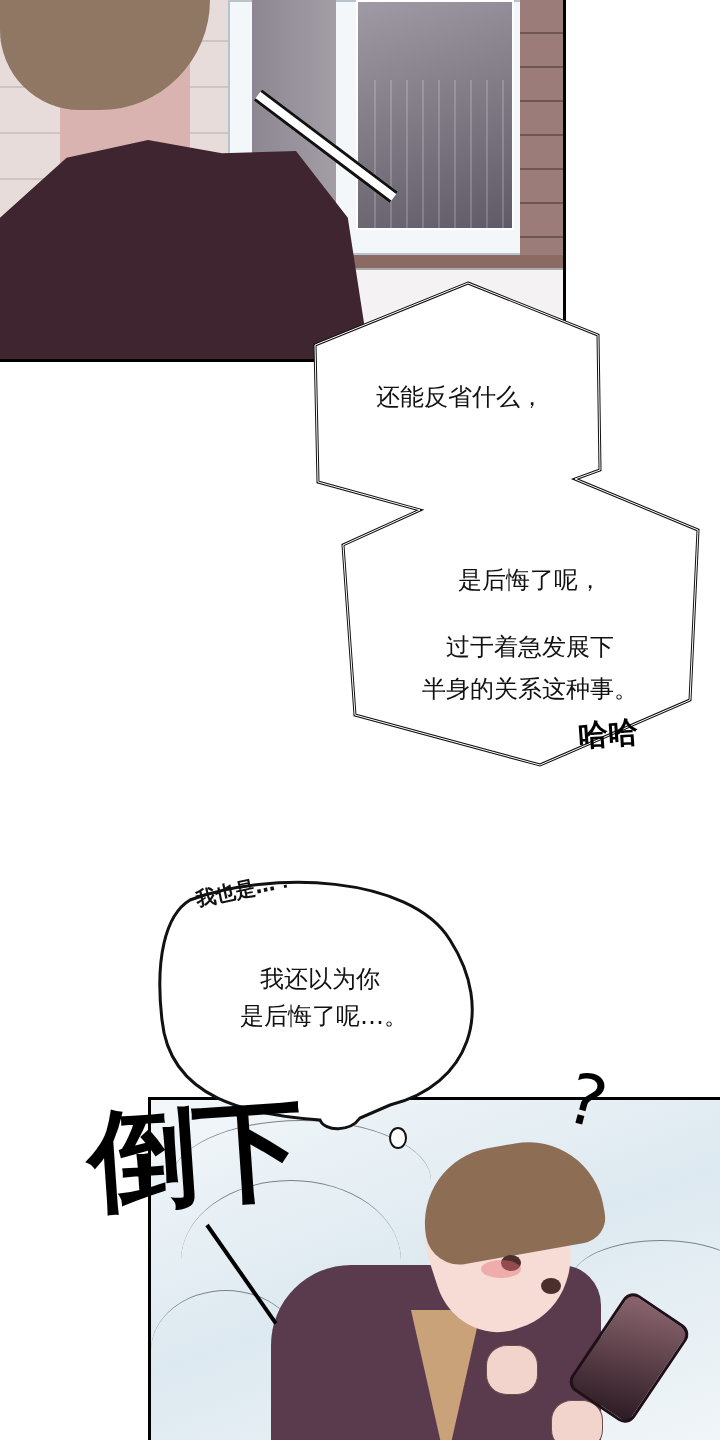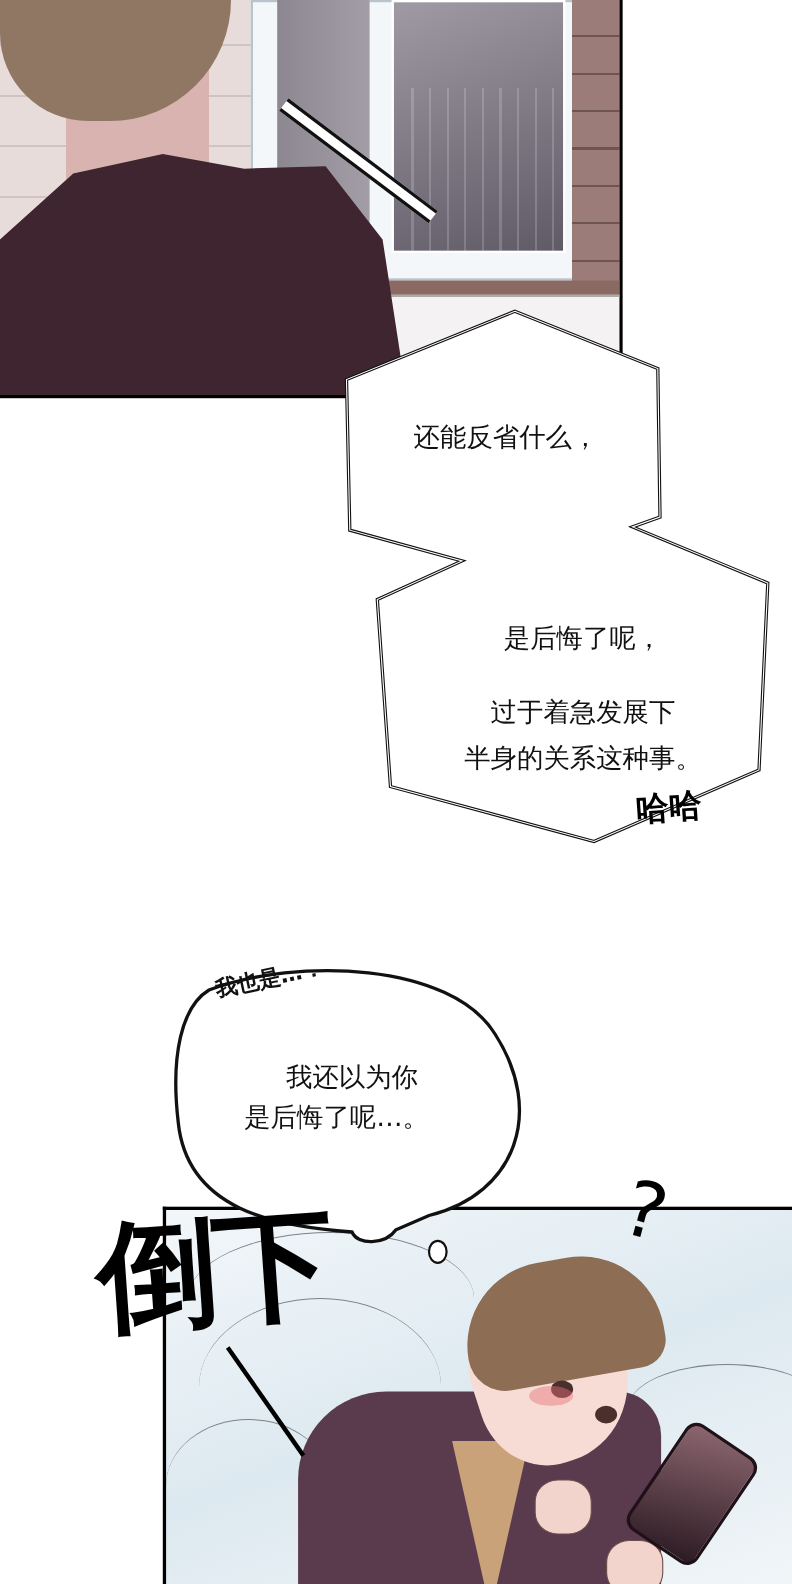--- a/index.html
+++ b/index.html
@@ -83,17 +83,17 @@
   <div class="abs fist" style="left:400px;top:300px;"></div>
   <div class="abs phone"></div>
 </div>
 
 <svg class="abs" style="left:150px;top:870px;" width="340" height="310">
   <path d="M40,30 C120,0 260,5 300,70 C345,140 320,215 240,235 L210,248 C200,262 175,262 170,250 C100,245 20,230 12,150 C5,90 15,45 40,30 Z" fill="#fff" stroke="#111" stroke-width="3"></path>
   <ellipse cx="248" cy="268" rx="8" ry="10" fill="#fff" stroke="#111" stroke-width="2"></ellipse>
 </svg>
 <div class="txt" style="left:180px;top:872px;width:130px;font-size:20px;transform:rotate(-12deg);font-weight:bold;">我也是…．</div>
 <div class="txt" style="left:190px;top:962px;width:260px;">我还以为你</div>
-<div class="txt" style="left:176px;top:999px;width:260px;">是后悔了呢…。</div>
+<div class="txt" style="left:194px;top:999px;width:260px;">是后悔了呢…。</div>
 
 <div class="sfx" style="left:88px;top:1090px;font-size:110px;line-height:130px;letter-spacing:-4px;transform:rotate(-4deg);">倒下</div>
 <div class="abs" style="left:205px;top:1225px;width:4px;height:120px;background:#000;transform:rotate(-35deg);transform-origin:top;"></div>
 <div class="sfx" style="left:568px;top:1060px;font-size:70px;font-weight:normal;transform:rotate(15deg);">?</div>
 
 </body></html>

